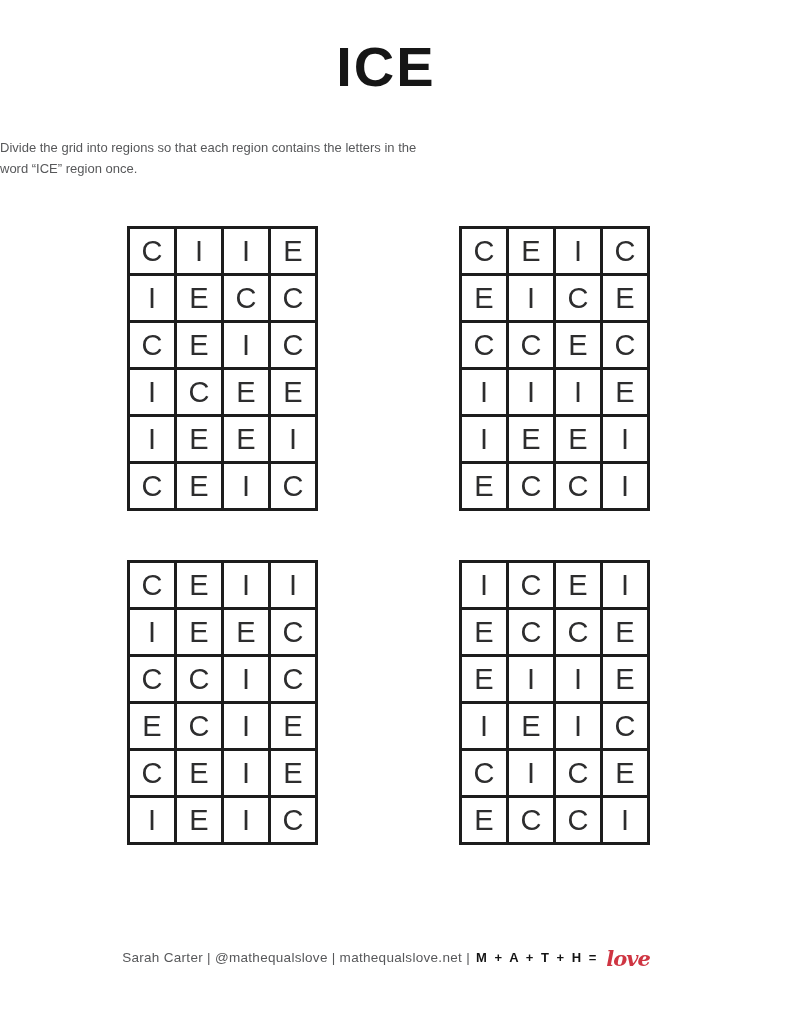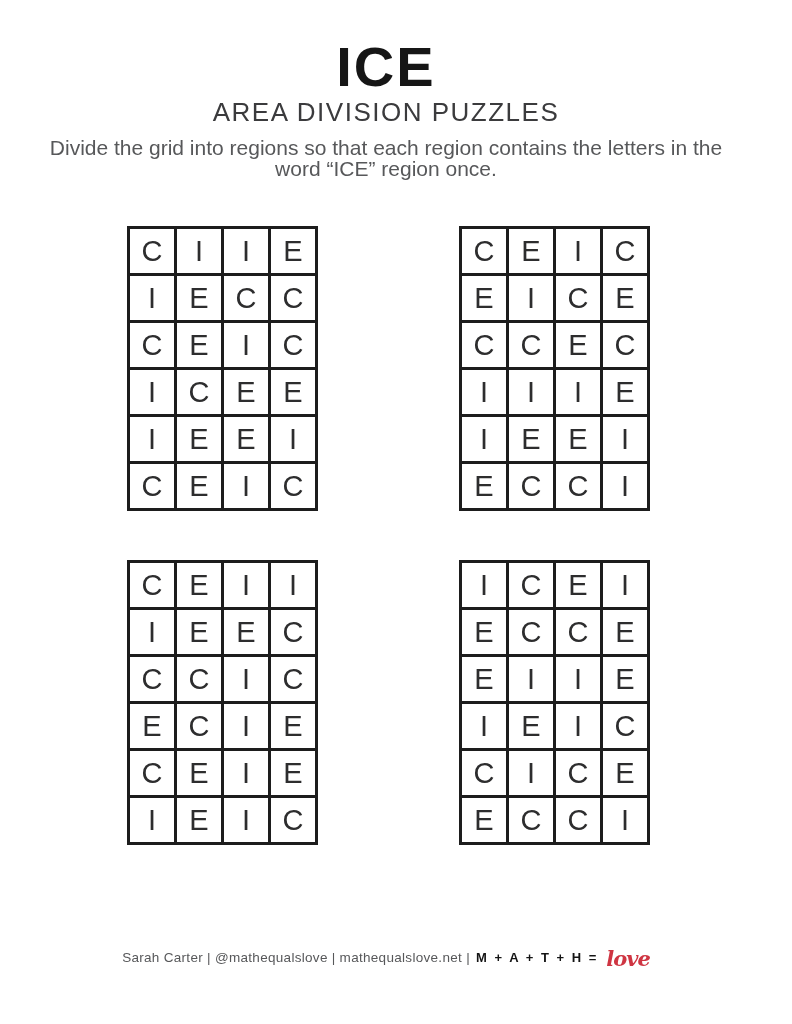--- a/index.html
+++ b/index.html
@@ -28,22 +28,21 @@
     text-align: center;
     font-size: 26px;
     font-weight: 400;
     letter-spacing: 1.5px;
     color: #3b3b3d;
   }
   .instructions {
     position: absolute;
     top: 137px; left: 0; width: 100%;
     margin: 0;
-    text-align: center;
-    font-size: 21px;
+    font-size: 13px;
     line-height: 21px;
     color: #57585a;
   }
   .grid {
     position: absolute;
     display: grid;
     grid-template-columns: repeat(4, 47px);
     grid-auto-rows: 47px;
     border-top: 3px solid #1d1d1d;
     border-left: 3px solid #1d1d1d;
@@ -89,21 +88,20 @@
     vertical-align: -4px;
   }
 </style>
 </head>
 <body>
 
 <div class="page">
 
   <h1 class="title">ICE</h1>
 
-  <h2 class="subtitle">AREA DIVISION PUZZLES</h2>
 
   <p class="instructions">
     <span>Divide the grid into regions so that each region contains the letters in the</span><br>
     <span>word “ICE” region once.</span>
   </p>
 
   <div class="grid" id="grid1">
       <div class="cell">C</div>
       <div class="cell">I</div>
       <div class="cell">I</div>

